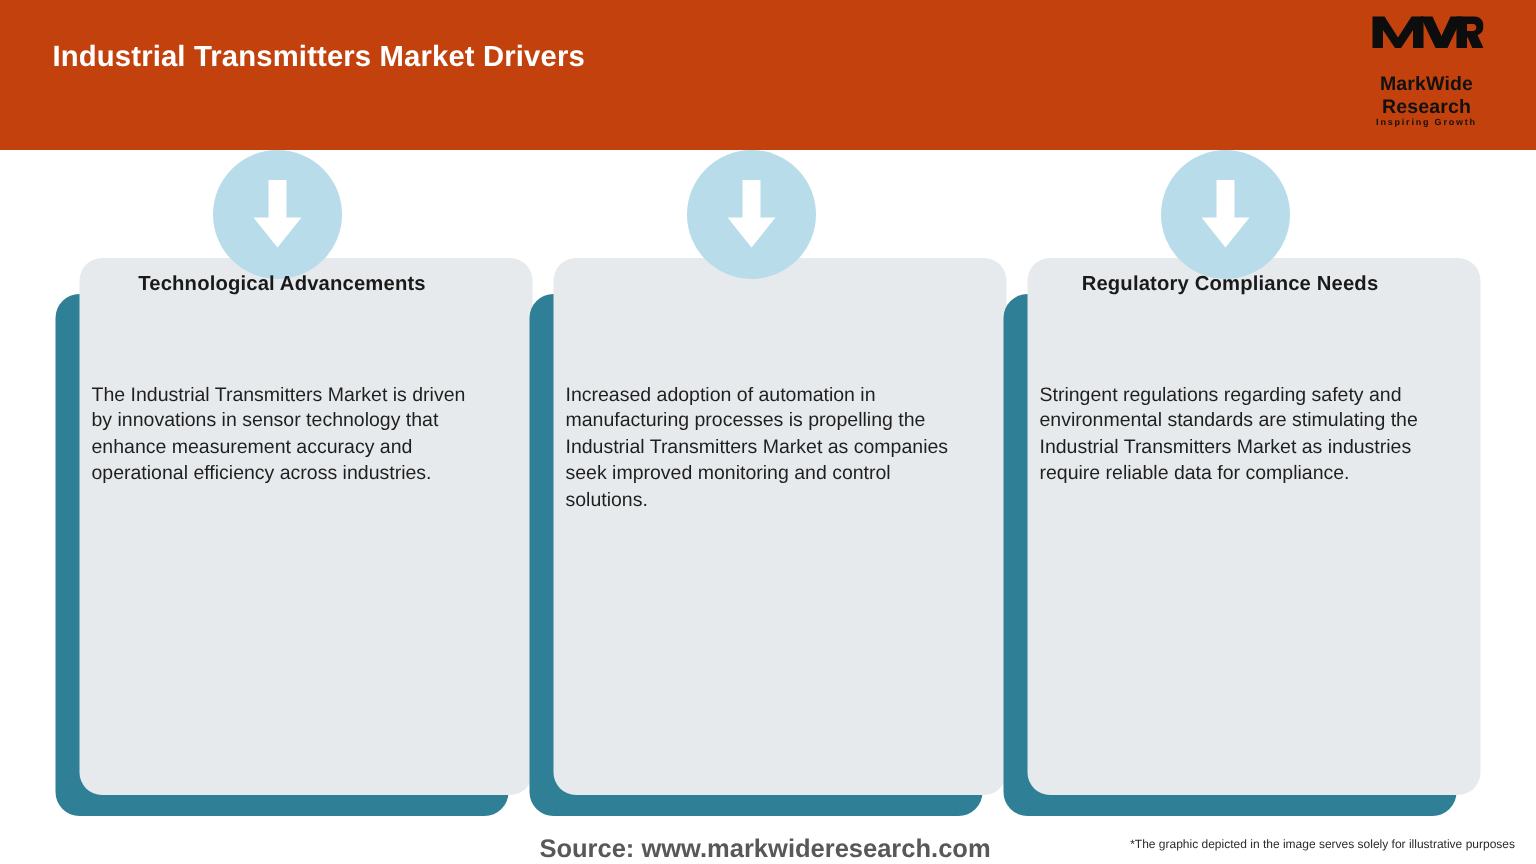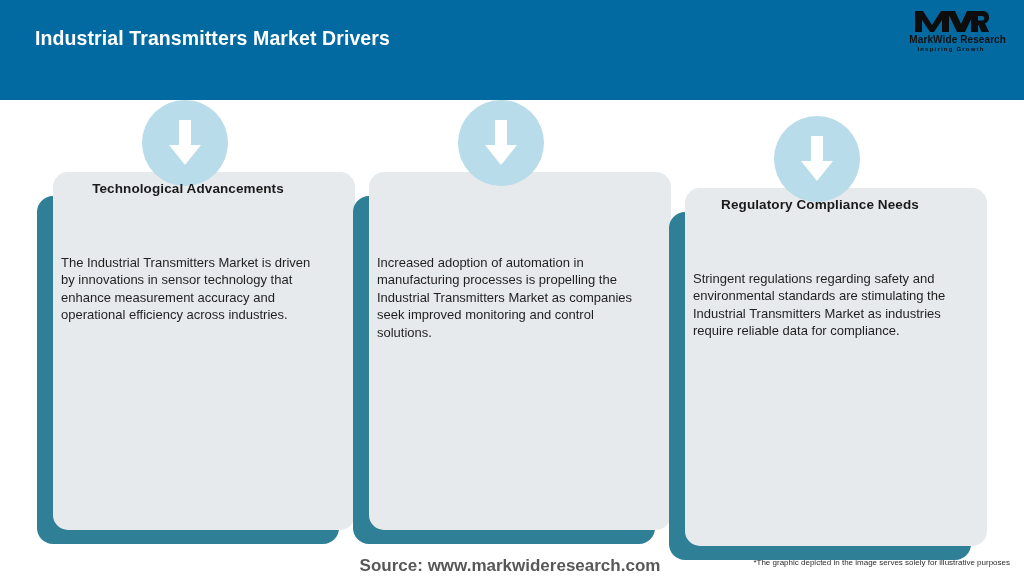--- a/index.html
+++ b/index.html
@@ -15,21 +15,21 @@
     position: relative;
   }
 
   
   .header {
     position: absolute;
     left: 0;
     top: 0;
     width: 1024px;
     height: 100px;
-    background: #0369a1;
+    background: #c2410c;
   }
   .header-title {
     position: absolute;
     left: 35px;
     top: 27px;
     font-size: 19.5px;
     font-weight: bold;
     color: #ffffff;
     letter-spacing: 0.1px;
     white-space: nowrap;
@@ -44,26 +44,25 @@
     height: 52px;
     text-align: center;
   }
   .logo-mark {
     display: block;
     height: 26px;
     line-height: 26px;
   }
   .logo-name {
     display: block;
-    font-size: 10px;
+    font-size: 13px;
     font-weight: bold;
     color: #111111;
     letter-spacing: 0.1px;
-    margin-top: 0;
-    text-align: right;
+    margin-top: 14px;
   }
   .logo-tag {
     display: block;
     font-size: 6px;
     font-weight: bold;
     color: #111111;
     letter-spacing: 1.2px;
     margin-top: 1px;
   }
 
@@ -76,21 +75,21 @@
     height: 440px;
   }
   .card-slot {
     position: absolute;
     top: 0;
     width: 320px;
     height: 440px;
   }
   .card-slot.s0 { left: 37px; }
   .card-slot.s1 { left: 353px; }
-  .card-slot.s2 { left: 669px; margin-top: 16px; }
+  .card-slot.s2 { left: 669px; }
 
   
   .card-frame {
     position: absolute;
     left: 0;
     top: 96px;
     width: 302px;
     height: 348px;
     background: #2f7f97;
     border-radius: 16px;

